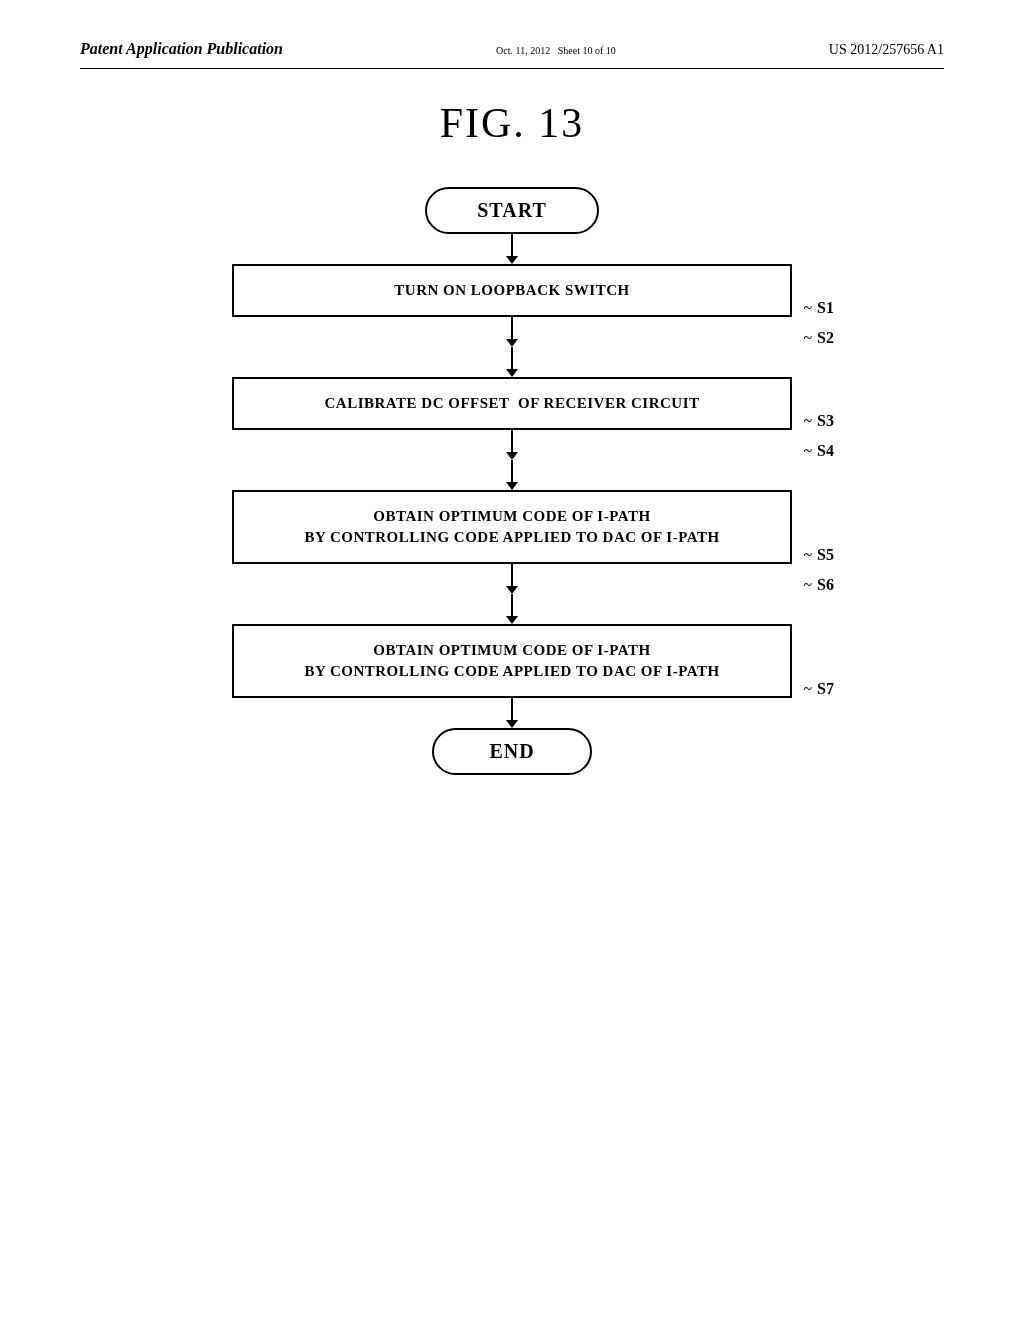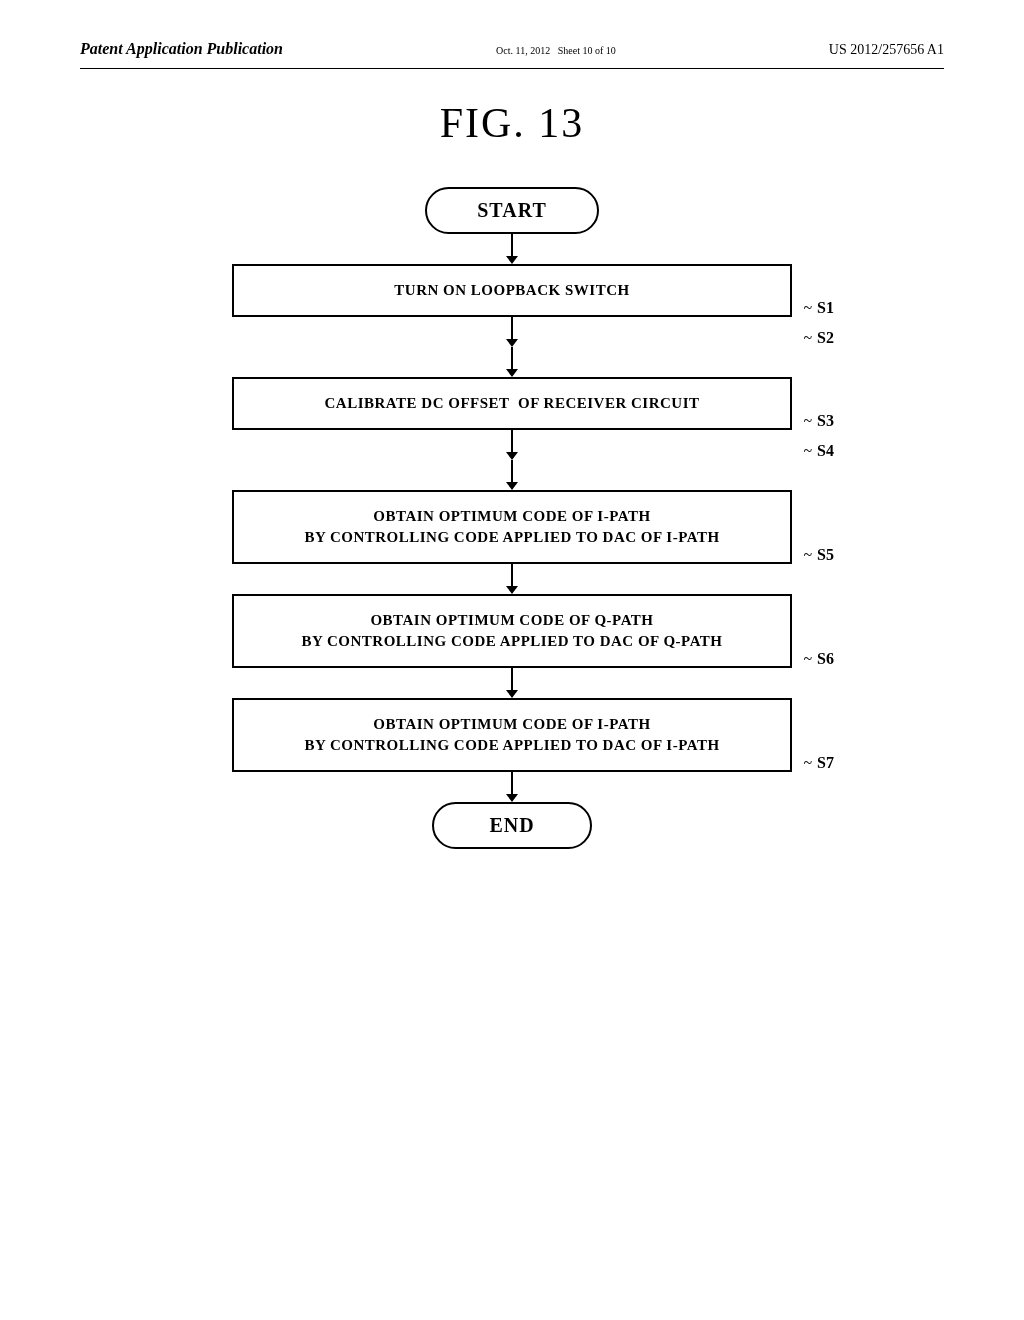--- a/index.html
+++ b/index.html
@@ -222,24 +222,20 @@
       </div>
       <div class="step-label">
         <span class="tilde">~</span>
         <span class="step-label-text">S5</span>
       </div>
     </div>
 
     <div class="arrow-down"></div>
 
     <div class="step-row">
-      <div class="process-box">
-        <div>OBTAIN OPTIMUM CODE OF Q-PATH</div>
-        <div>BY CONTROLLING CODE APPLIED TO DAC OF Q-PATH</div>
-      </div>
       <div class="step-label">
         <span class="tilde">~</span>
         <span class="step-label-text">S6</span>
       </div>
     </div>
 
     <div class="arrow-down"></div>
 
     <div class="step-row">
       <div class="process-box">

